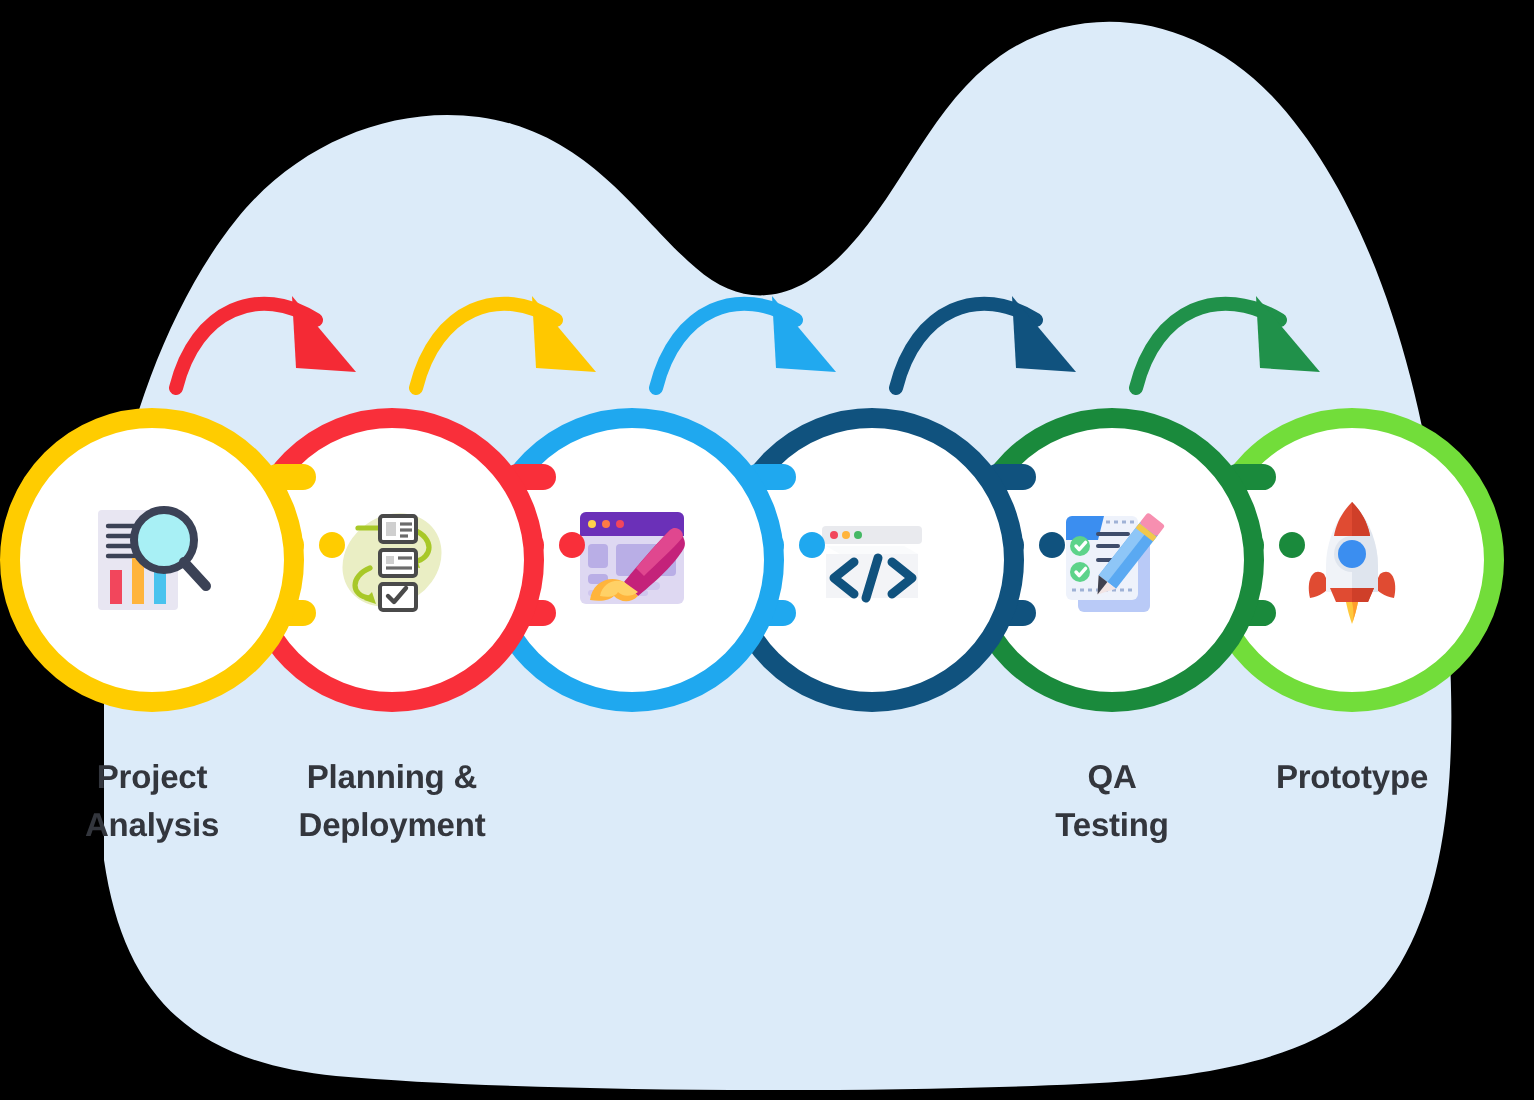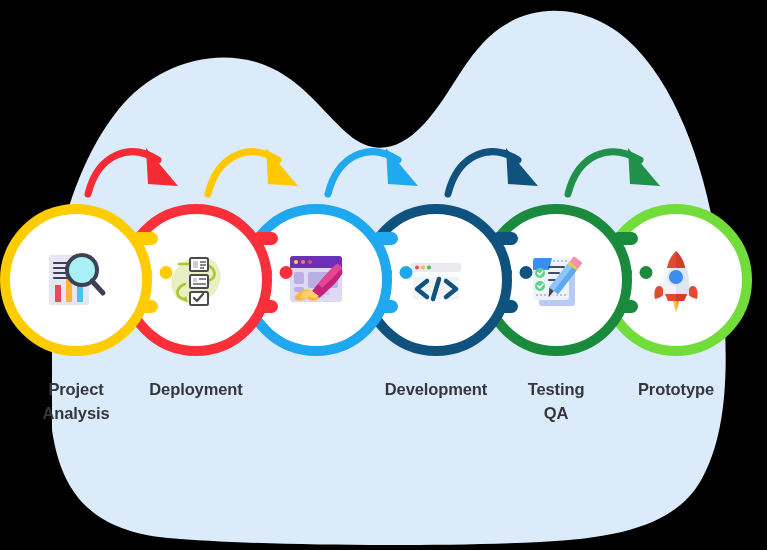--- a/index.html
+++ b/index.html
@@ -284,31 +284,29 @@
   </div>
 
   <div class="labels">
 
     <div class="label" style="left:-4px">
       <div>Project</div>
       <div>Analysis</div>
     </div>
 
     <div class="label" style="left:116px">
+      <div>Planning &amp;</div>
       <div>Deployment</div>
     </div>
 
 
-    <div class="label" style="left:356px">
-      <div>Development</div>
-    </div>
 
     <div class="label" style="left:476px">
+      <div>QA</div>
       <div>Testing</div>
-      <div>QA</div>
     </div>
 
     <div class="label" style="left:596px">
       <div>Prototype</div>
     </div>
 
   </div>
 
 </div>
 

